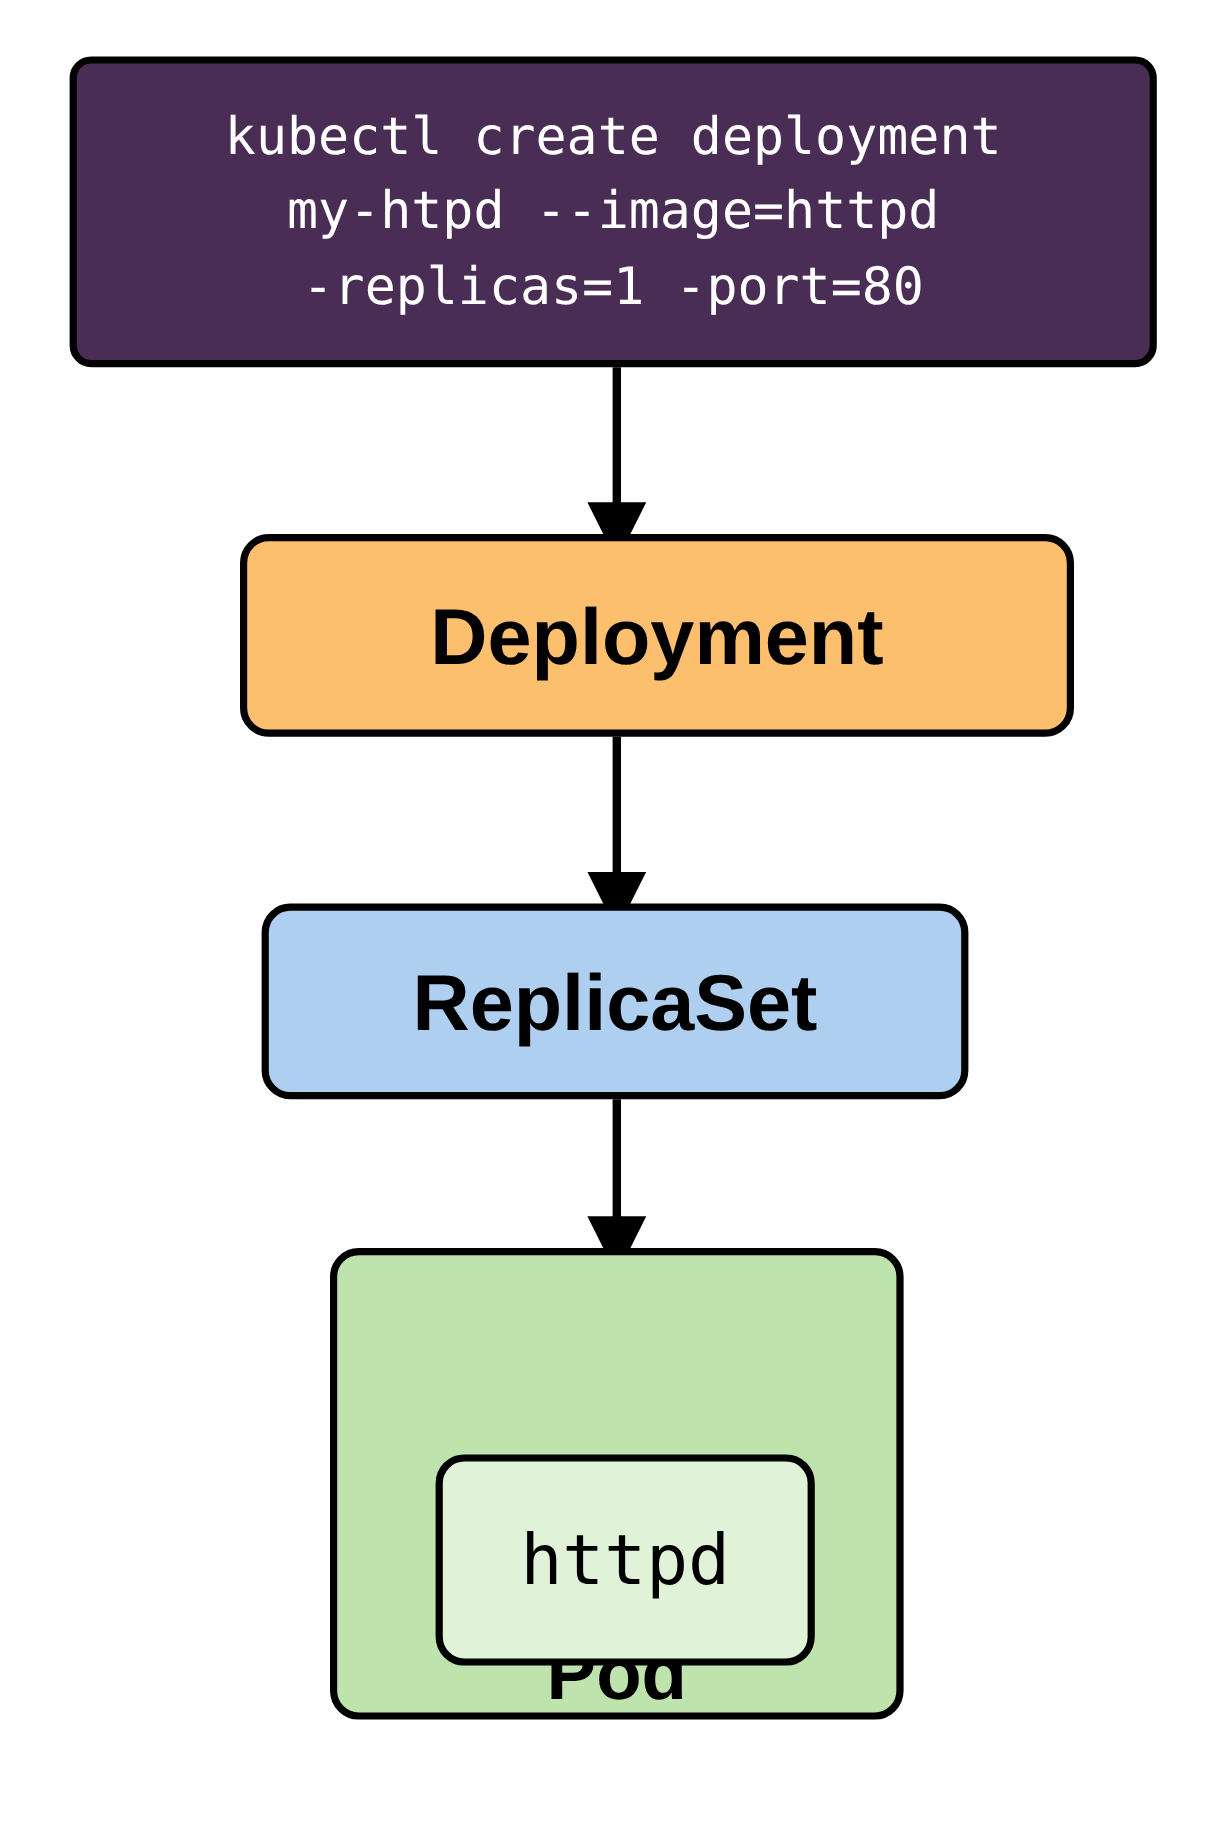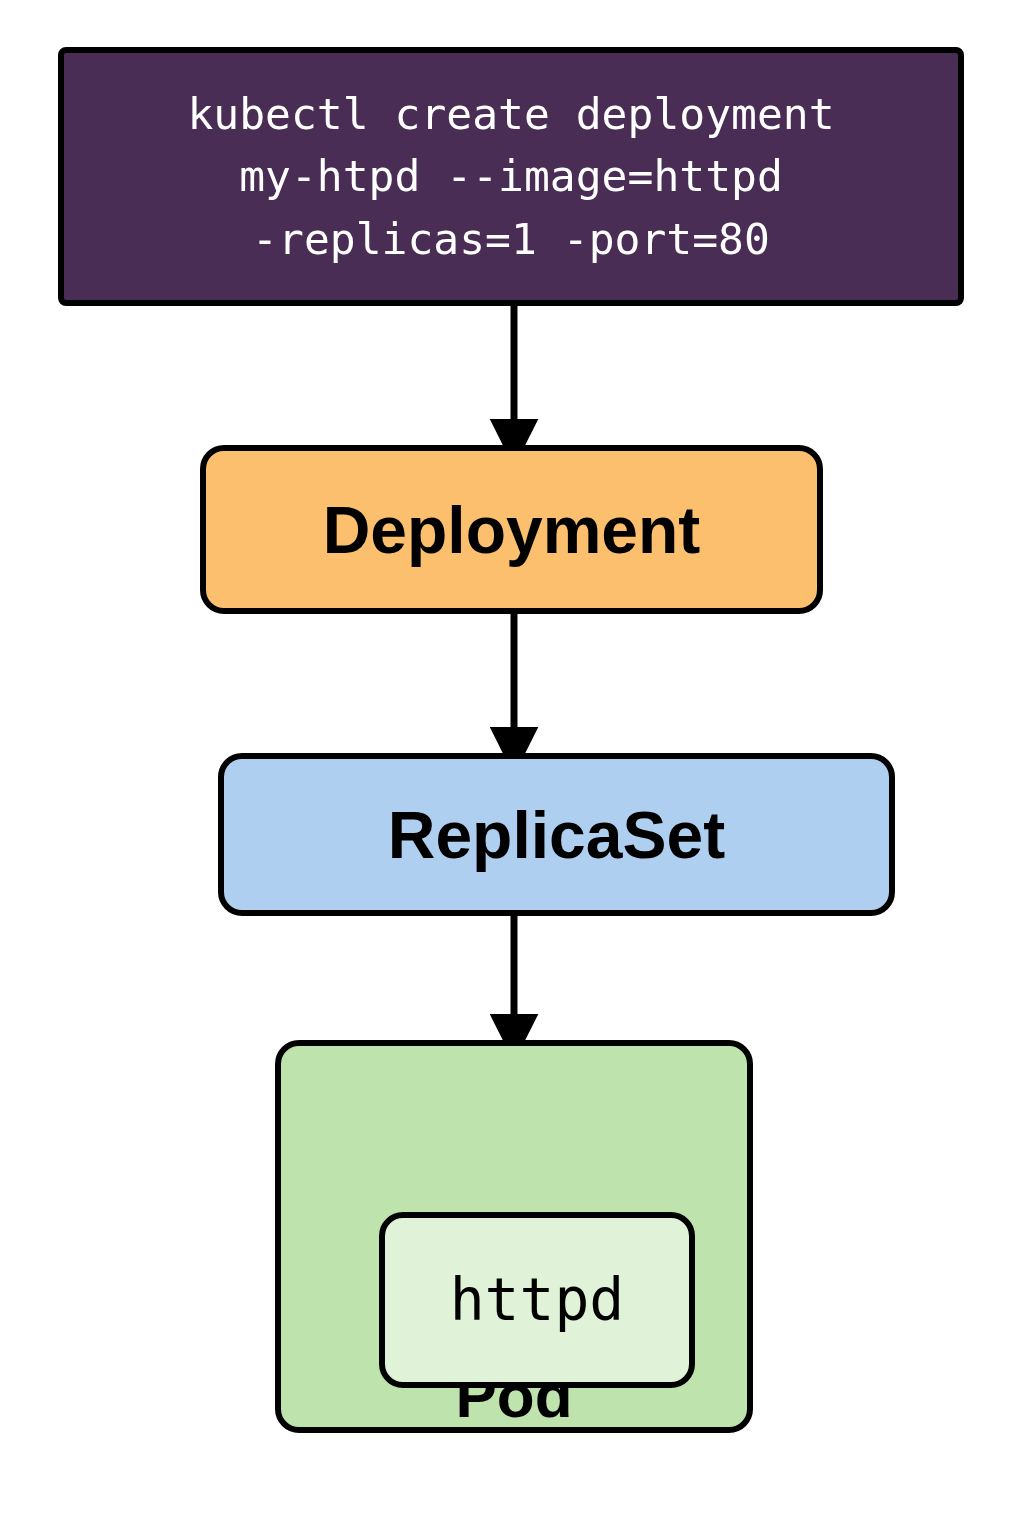--- a/index.html
+++ b/index.html
@@ -38,64 +38,64 @@
     text-align: center;
   }
 
   
   #node-command {
     left: 58px;
     top: 47px;
     width: 906px;
     height: 259px;
     background: #4a2d55;
-    border-radius: 8px;
+    border-radius: 18px;
   }
   .command-text {
     font-family: "DejaVu Sans Mono", "Liberation Mono", monospace;
     font-size: 43px;
     line-height: 1.45;
     color: #ffffff;
     letter-spacing: 0px;
     white-space: pre;
     font-weight: 400;
   }
 
   
   #node-deployment {
     left: 200px;
     top: 445px;
-    width: 623px;
+    width: 695px;
     height: 169px;
     background: #fbbf6d;
     align-items: center;
   }
 
   
   #node-replicaset {
     left: 218px;
     top: 753px;
-    width: 677px;
+    width: 589px;
     height: 163px;
     background: #afcff0;
   }
 
   
   #node-pod {
     left: 275px;
     top: 1040px;
     width: 478px;
     height: 393px;
     background: #bfe3ad;
     justify-content: flex-end;
     padding-top: 48px;
   }
   #node-container-httpd {
     position: absolute;
-    left: 98px;
+    left: 82px;
     top: 166px;
     width: 316px;
     height: 176px;
     box-sizing: border-box;
     background: #e0f3d8;
     border: 6px solid #000000;
     border-radius: 24px;
     display: flex;
     align-items: center;
     justify-content: center;

